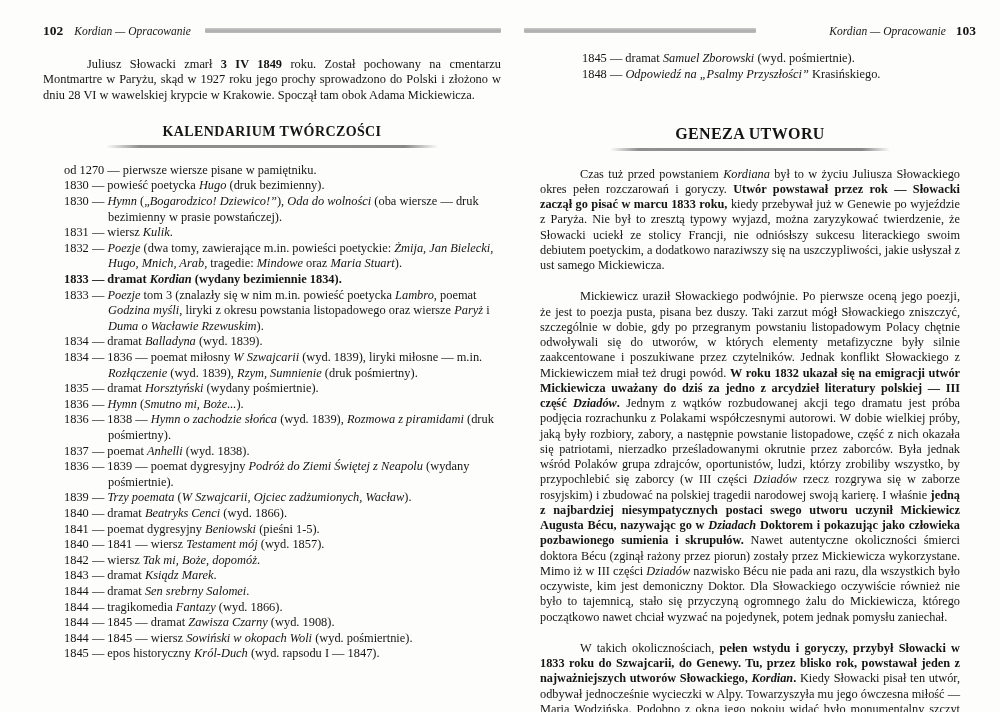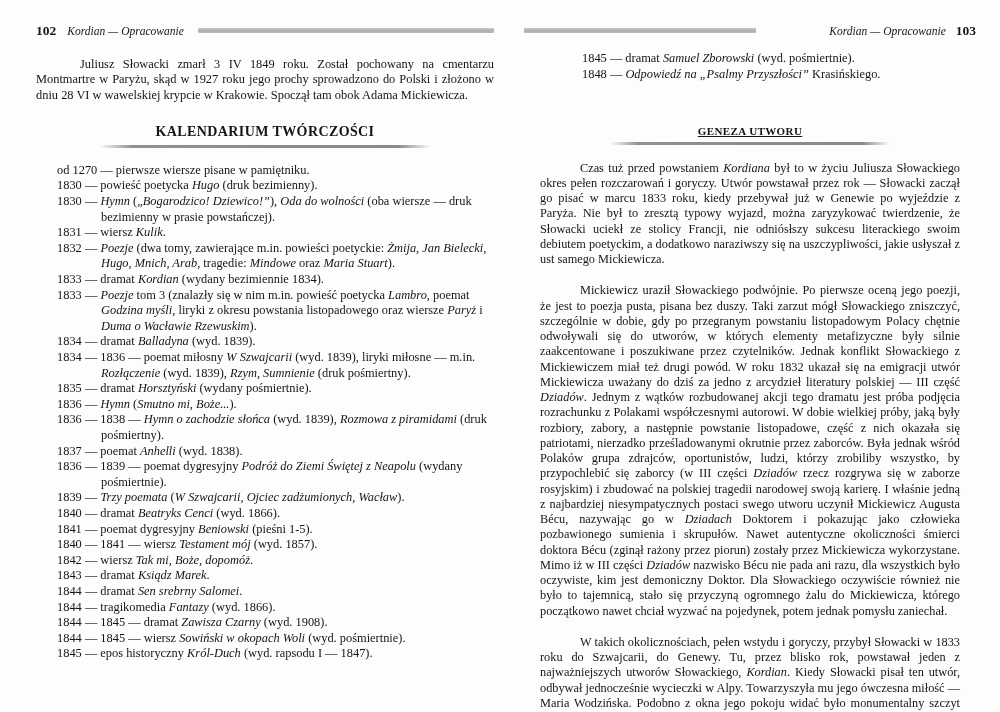--- a/index.html
+++ b/index.html
@@ -3,51 +3,51 @@
 <meta charset="utf-8">
 <style>
   html,body{margin:0;padding:0;}
   body{
     width:1000px;height:712px;background:#f7f7f5;
     font-family:"Liberation Serif","DejaVu Serif",serif;
     color:#151515;
   }
   .spread{position:relative;width:1000px;height:712px;background:#fdfdfc;overflow:hidden;}
   .page{position:absolute;top:0;}
-  .page.left{left:36px;width:458px;}
+  .page.left{left:43px;width:458px;}
   .page.right{left:524px;width:452px;}
 
   .running-head{display:flex;align-items:center;margin-top:23px;height:15px;font-size:11.5px;}
   .pagenum{font-weight:bold;font-size:13.5px;line-height:15px;}
   .running-title{font-style:italic;white-space:nowrap;}
   .left .pagenum{margin-right:11px;}
   .left .running-title{margin-right:14px;}
   .right .running-title{margin-right:10px;}
   .head-rule{height:5px;background:linear-gradient(180deg,#c9c9c9 0%,#aeaeae 55%,#bdbdbd 100%);border-radius:1px;}
   .left .head-rule{flex:1;}
   .right .head-rule{width:232px;margin-right:auto;}
 
   .intro{margin:19px 0 0;text-align:justify;text-indent:44px;font-size:12.4px;line-height:15.3px;hyphens:auto;}
   .section-heading{margin:21px 0 0;text-align:center;font-size:14px;font-weight:bold;letter-spacing:0.4px;}
-  .right .section-heading{margin-top:42px;font-size:11px;text-decoration:underline;}
+  .right .section-heading{margin-top:42px;font-size:16px;}
   .heading-rule{display:block;height:3px;margin:5px auto 0;border-radius:2px;
     background:linear-gradient(90deg,rgba(160,160,160,0),#909090 10%,#898989 90%,rgba(160,160,160,0));}
   .left .heading-rule{width:332px;}
   .right .heading-rule{width:280px;}
 
   .timeline{margin-top:15px;font-size:12.4px;line-height:15.6px;}
   .left .timeline{margin-left:21px;}
   .entry{padding-left:44px;text-indent:-44px;hyphens:auto;}
   .right .timeline{margin-top:13px;margin-left:58px;line-height:15.8px;}
 
   .bodytext{margin-top:10px;}
   .bodypara{margin:16px;text-align:justify;text-indent:40px;font-size:12.3px;line-height:15.25px;hyphens:auto;}
 
   .it{font-style:italic}
-  .bd{font-weight:normal}
+  .bd{font-weight:bold}
 </style>
 </head>
 <body>
 
 <div class="spread">
 
   <section class="page left">
     <header class="running-head">
       <span class="pagenum">102</span>
       <span class="running-title">Kordian — Opracowanie</span>

